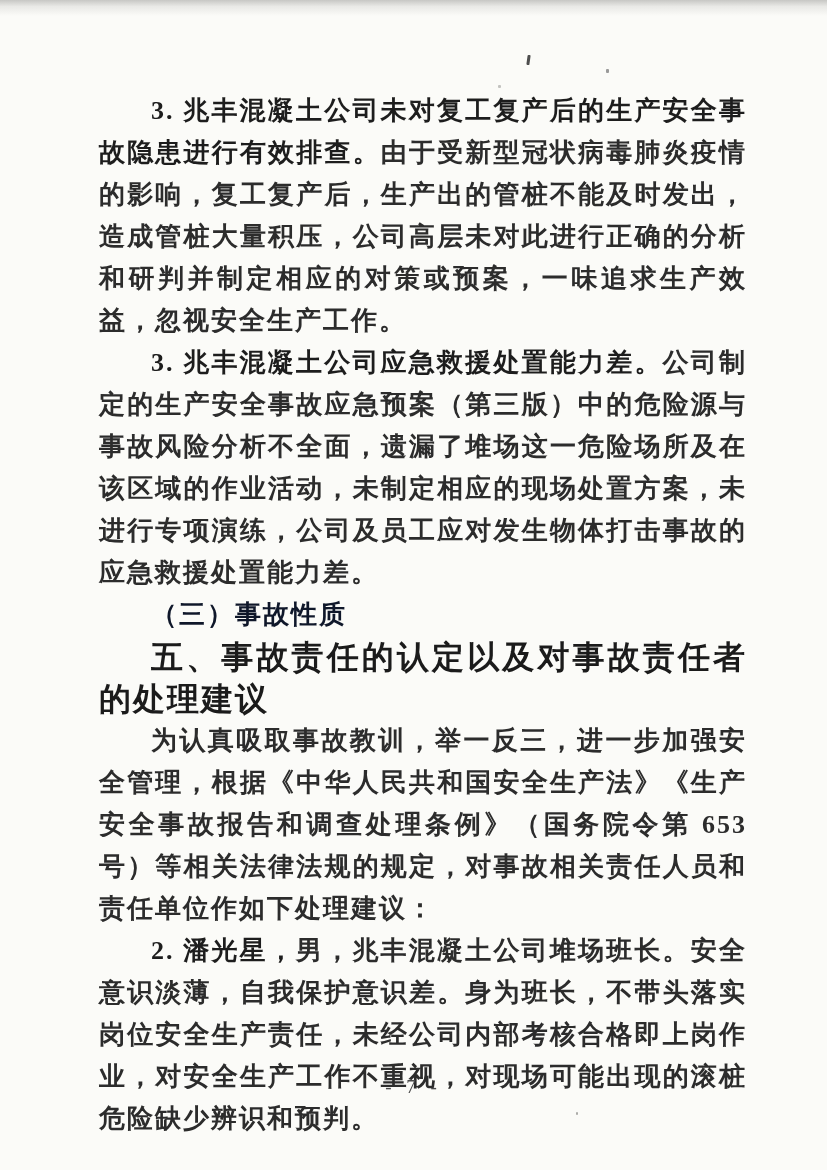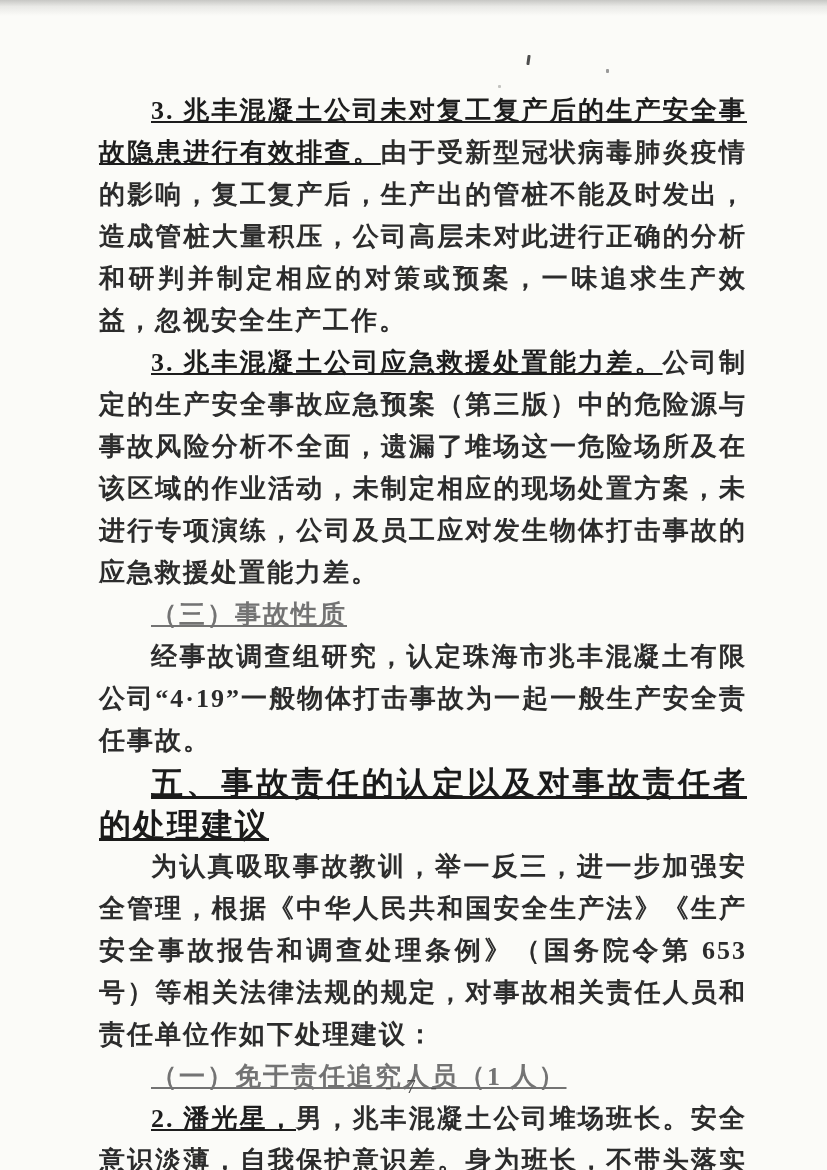--- a/index.html
+++ b/index.html
@@ -28,32 +28,32 @@
   .block {
     margin: 0;
     font-size: 26px;
     line-height: 42px;
     letter-spacing: 2px;
     text-align: justify;
     text-justify: inter-character;
     text-indent: 52px;
   }
   .block .run { font-weight: 700; }
-  .block .run.bold { font-weight: 700; color: #1d1d1d; text-decoration: underline; }
+  .block .run.bold { font-weight: 700; color: #1d1d1d; }
   .heading-hei .run,
   .heading-hei .run.bold {
     font-family: "Liberation Sans", "DejaVu Sans", sans-serif;
     font-weight: 700;
     color: #1b1b1b;
   }
   .heading-hei { font-size: 32px; }
   .heading-kai .run,
   .heading-kai .run.bold {
     font-weight: 700;
-    color: #737373;
+    color: #0f172a;
   }
   .page-number {
     position: absolute;
     left: 0;
     top: 1076px;
     width: 100%;
     text-align: center;
     font-size: 19px;
     letter-spacing: 5px;
     color: #4a4a4a;
@@ -73,20 +73,18 @@
 
 <div class="artifact a1"></div>
 <div class="artifact a2"></div>
 <div class="artifact a3"></div>
 <div class="artifact a4"></div>
 
 <div class="doc">
     <p class="block body"><span class="run bold">3. 兆丰混凝土公司未对复工复产后的生产安全事故隐患进行有效排查。</span><span class="run">由于受新型冠状病毒肺炎疫情的影响，复工复产后，生产出的管桩不能及时发出，造成管桩大量积压，公司高层未对此进行正确的分析和研判并制定相应的对策或预案，一味追求生产效益，忽视安全生产工作。</span></p>
     <p class="block body"><span class="run bold">3. 兆丰混凝土公司应急救援处置能力差。</span><span class="run">公司制定的生产安全事故应急预案（第三版）中的危险源与事故风险分析不全面，遗漏了堆场这一危险场所及在该区域的作业活动，未制定相应的现场处置方案，未进行专项演练，公司及员工应对发生物体打击事故的应急救援处置能力差。</span></p>
     <p class="block heading-kai"><span class="run bold">（三）事故性质</span></p>
-    <p class="block body"><span class="run">经事故调查组研究，认定珠海市兆丰混凝土有限公司“4·19”一般物体打击事故为一起一般生产安全责任事故。</span></p>
     <p class="block heading-hei"><span class="run bold">五、事故责任的认定以及对事故责任者的处理建议</span></p>
     <p class="block body"><span class="run">为认真吸取事故教训，举一反三，进一步加强安全管理，根据《中华人民共和国安全生产法》《生产安全事故报告和调查处理条例》（国务院令第 653 号）等相关法律法规的规定，对事故相关责任人员和责任单位作如下处理建议：</span></p>
-    <p class="block heading-kai"><span class="run bold">（一）免于责任追究人员（1 人）</span></p>
     <p class="block body"><span class="run bold">2. 潘光星，</span><span class="run">男，兆丰混凝土公司堆场班长。安全意识淡薄，自我保护意识差。身为班长，不带头落实岗位安全生产责任，未经公司内部考核合格即上岗作业，对安全生产工作不重视，对现场可能出现的滚桩危险缺少辨识和预判。</span></p>
   </div>
 
 <div class="page-number">- 7 -</div>
 
 </body></html>

